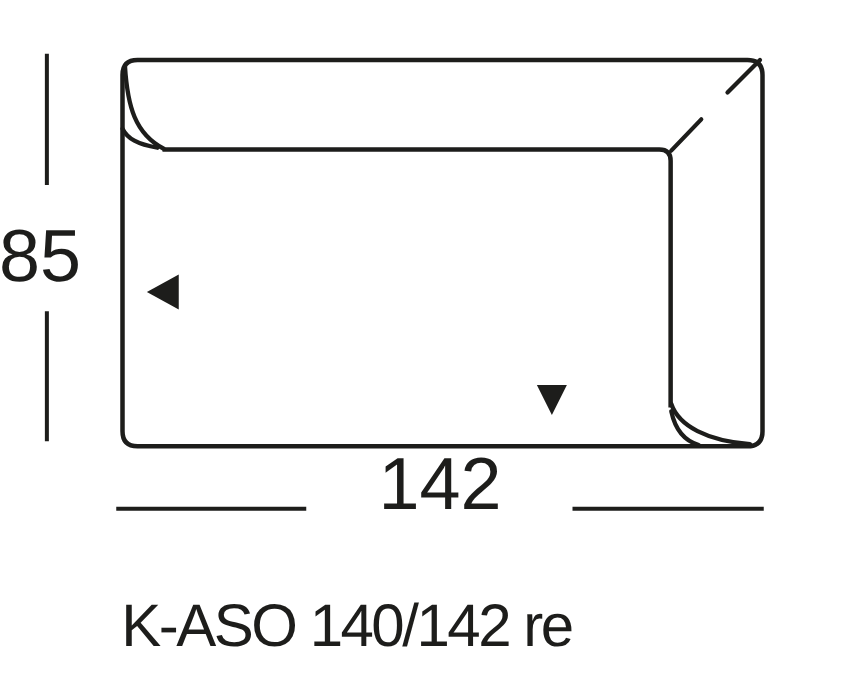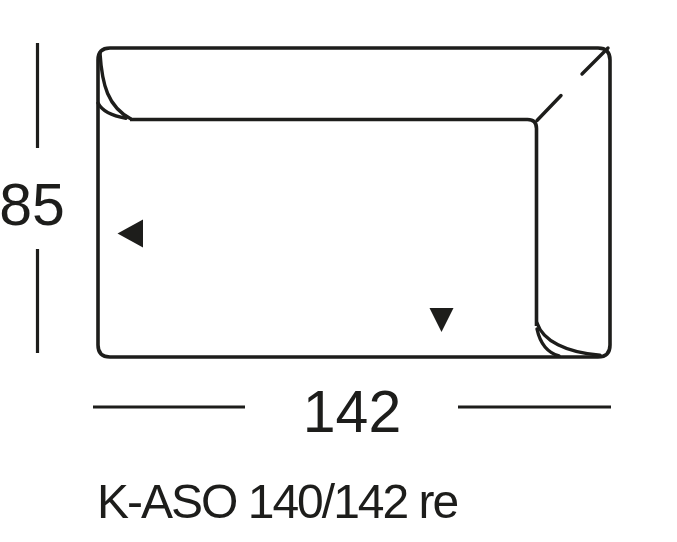--- a/index.html
+++ b/index.html
@@ -21,21 +21,21 @@
   .solid{fill:var(--line-color);stroke:none;}
   .dim{
     position:absolute;
     color:var(--line-color);
     font-size:59px;
     line-height:1;
     transform:translate(-50%,-50%);
     white-space:nowrap;
   }
   .dim-height{left:32px;top:205px;}
-  .dim-width{left:352px;top:412px;}
+  .dim-width{left:352px;top:388px;}
   .caption{
     position:absolute;
     left:97px;top:478px;
     color:var(--line-color);
     font-size:48px;
     line-height:1;
     letter-spacing:-2px;
     white-space:nowrap;
   }
 </style>

